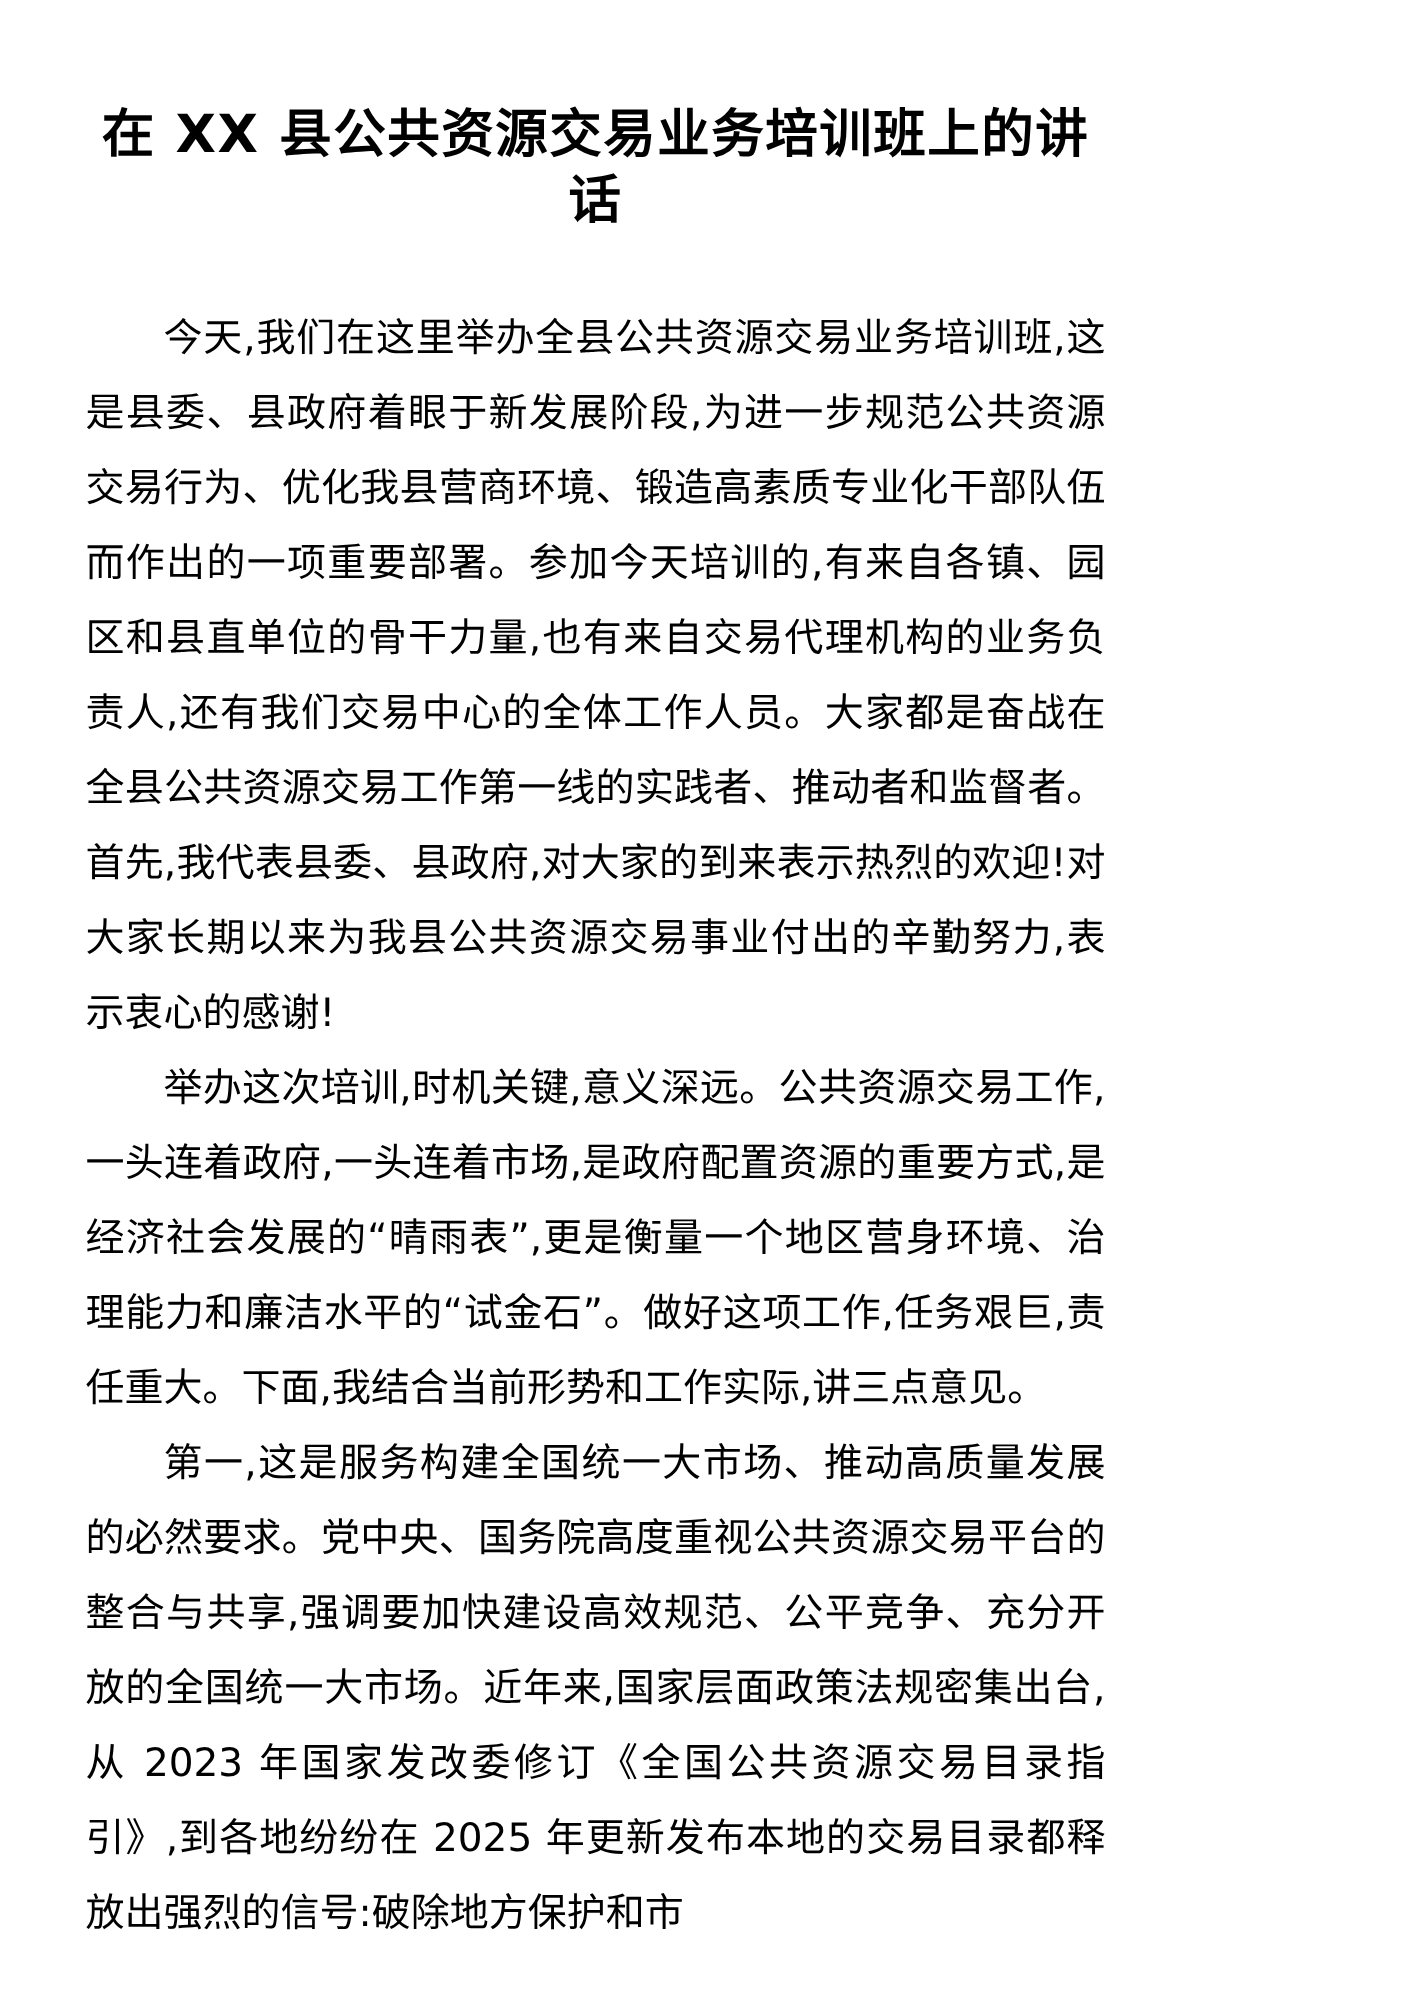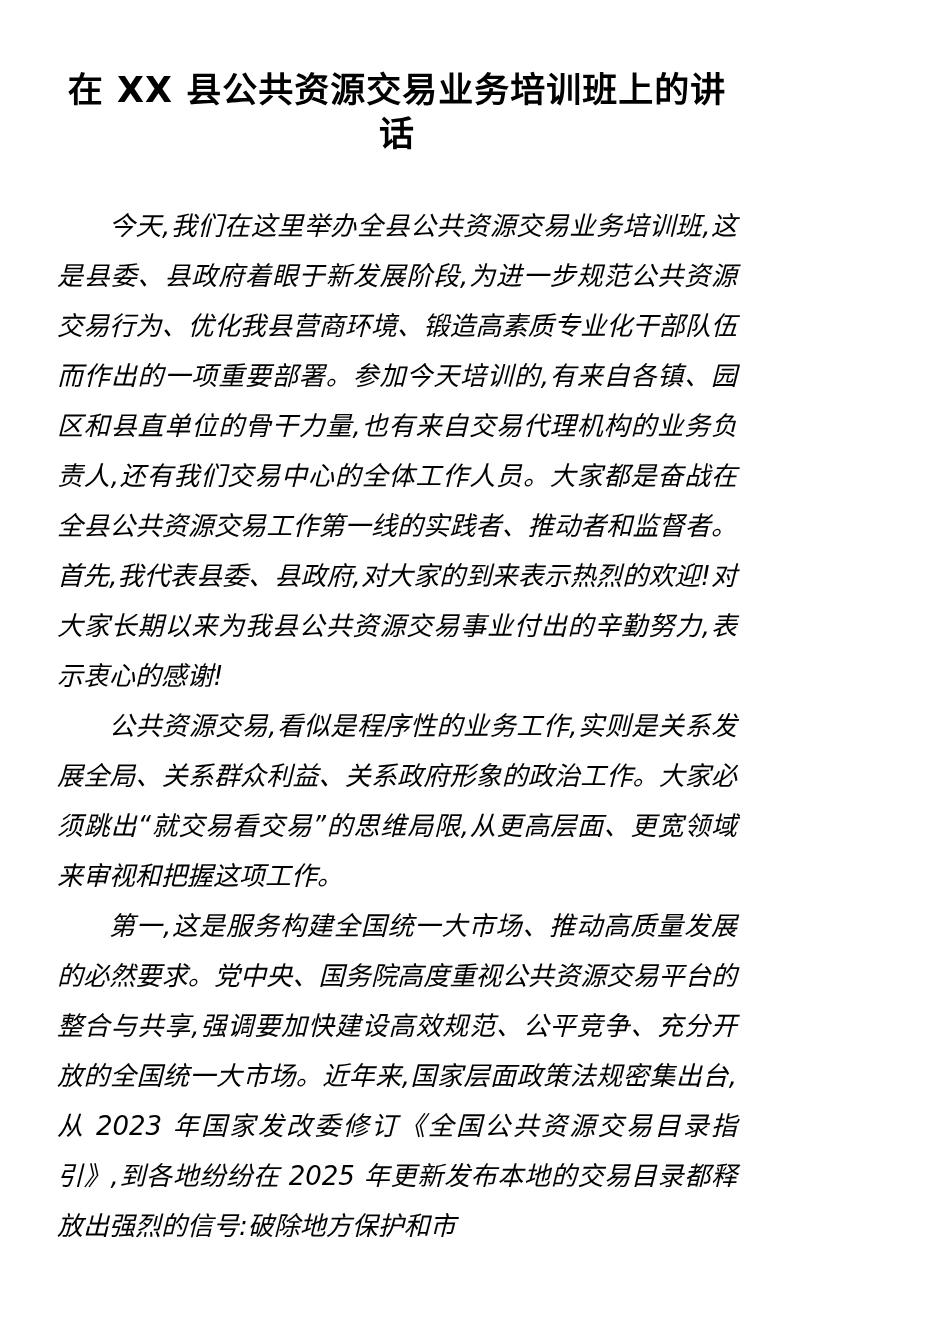--- a/index.html
+++ b/index.html
@@ -33,26 +33,25 @@
     text-align: justify;
     text-justify: inter-ideograph;
     word-break: break-all;
   }
   .doc-body p.para {
     margin: 0;
     padding: 0;
   }
   .doc-body p.indent {
     text-indent: 2em;
-    font-style: italic;
   }
 </style>
 </head>
 <body>
 
 <div class="page">
   <div class="doc-title">在 XX 县公共资源交易业务培训班上的讲话</div>
   <div class="doc-body">
       <p class="para indent">今天,我们在这里举办全县公共资源交易业务培训班,这是县委、县政府着眼于新发展阶段,为进一步规范公共资源交易行为、优化我县营商环境、锻造高素质专业化干部队伍而作出的一项重要部署。参加今天培训的,有来自各镇、园区和县直单位的骨干力量,也有来自交易代理机构的业务负责人,还有我们交易中心的全体工作人员。大家都是奋战在全县公共资源交易工作第一线的实践者、推动者和监督者。首先,我代表县委、县政府,对大家的到来表示热烈的欢迎!对大家长期以来为我县公共资源交易事业付出的辛勤努力,表示衷心的感谢!</p>
-      <p class="para indent">公共资源交易,看似是程序性的业务工作,实则是关系发展全局、关系群众利益、关系政府形象的政治工作。大家必须跳出“就交易看交易”的思维局限,从更高层面、更宽领域来审视和把握这项工作。</p>
+      <p class="para indent">举办这次培训,时机关键,意义深远。公共资源交易工作,一头连着政府,一头连着市场,是政府配置资源的重要方式,是经济社会发展的“晴雨表”,更是衡量一个地区营身环境、治理能力和廉洁水平的“试金石”。做好这项工作,任务艰巨,责任重大。下面,我结合当前形势和工作实际,讲三点意见。</p>
       <p class="para indent">第一,这是服务构建全国统一大市场、推动高质量发展的必然要求。党中央、国务院高度重视公共资源交易平台的整合与共享,强调要加快建设高效规范、公平竞争、充分开放的全国统一大市场。近年来,国家层面政策法规密集出台,从 2023 年国家发改委修订《全国公共资源交易目录指引》,到各地纷纷在 2025 年更新发布本地的交易目录都释放出强烈的信号:破除地方保护和市</p>
     </div>
 </div>
 
 </body></html>

